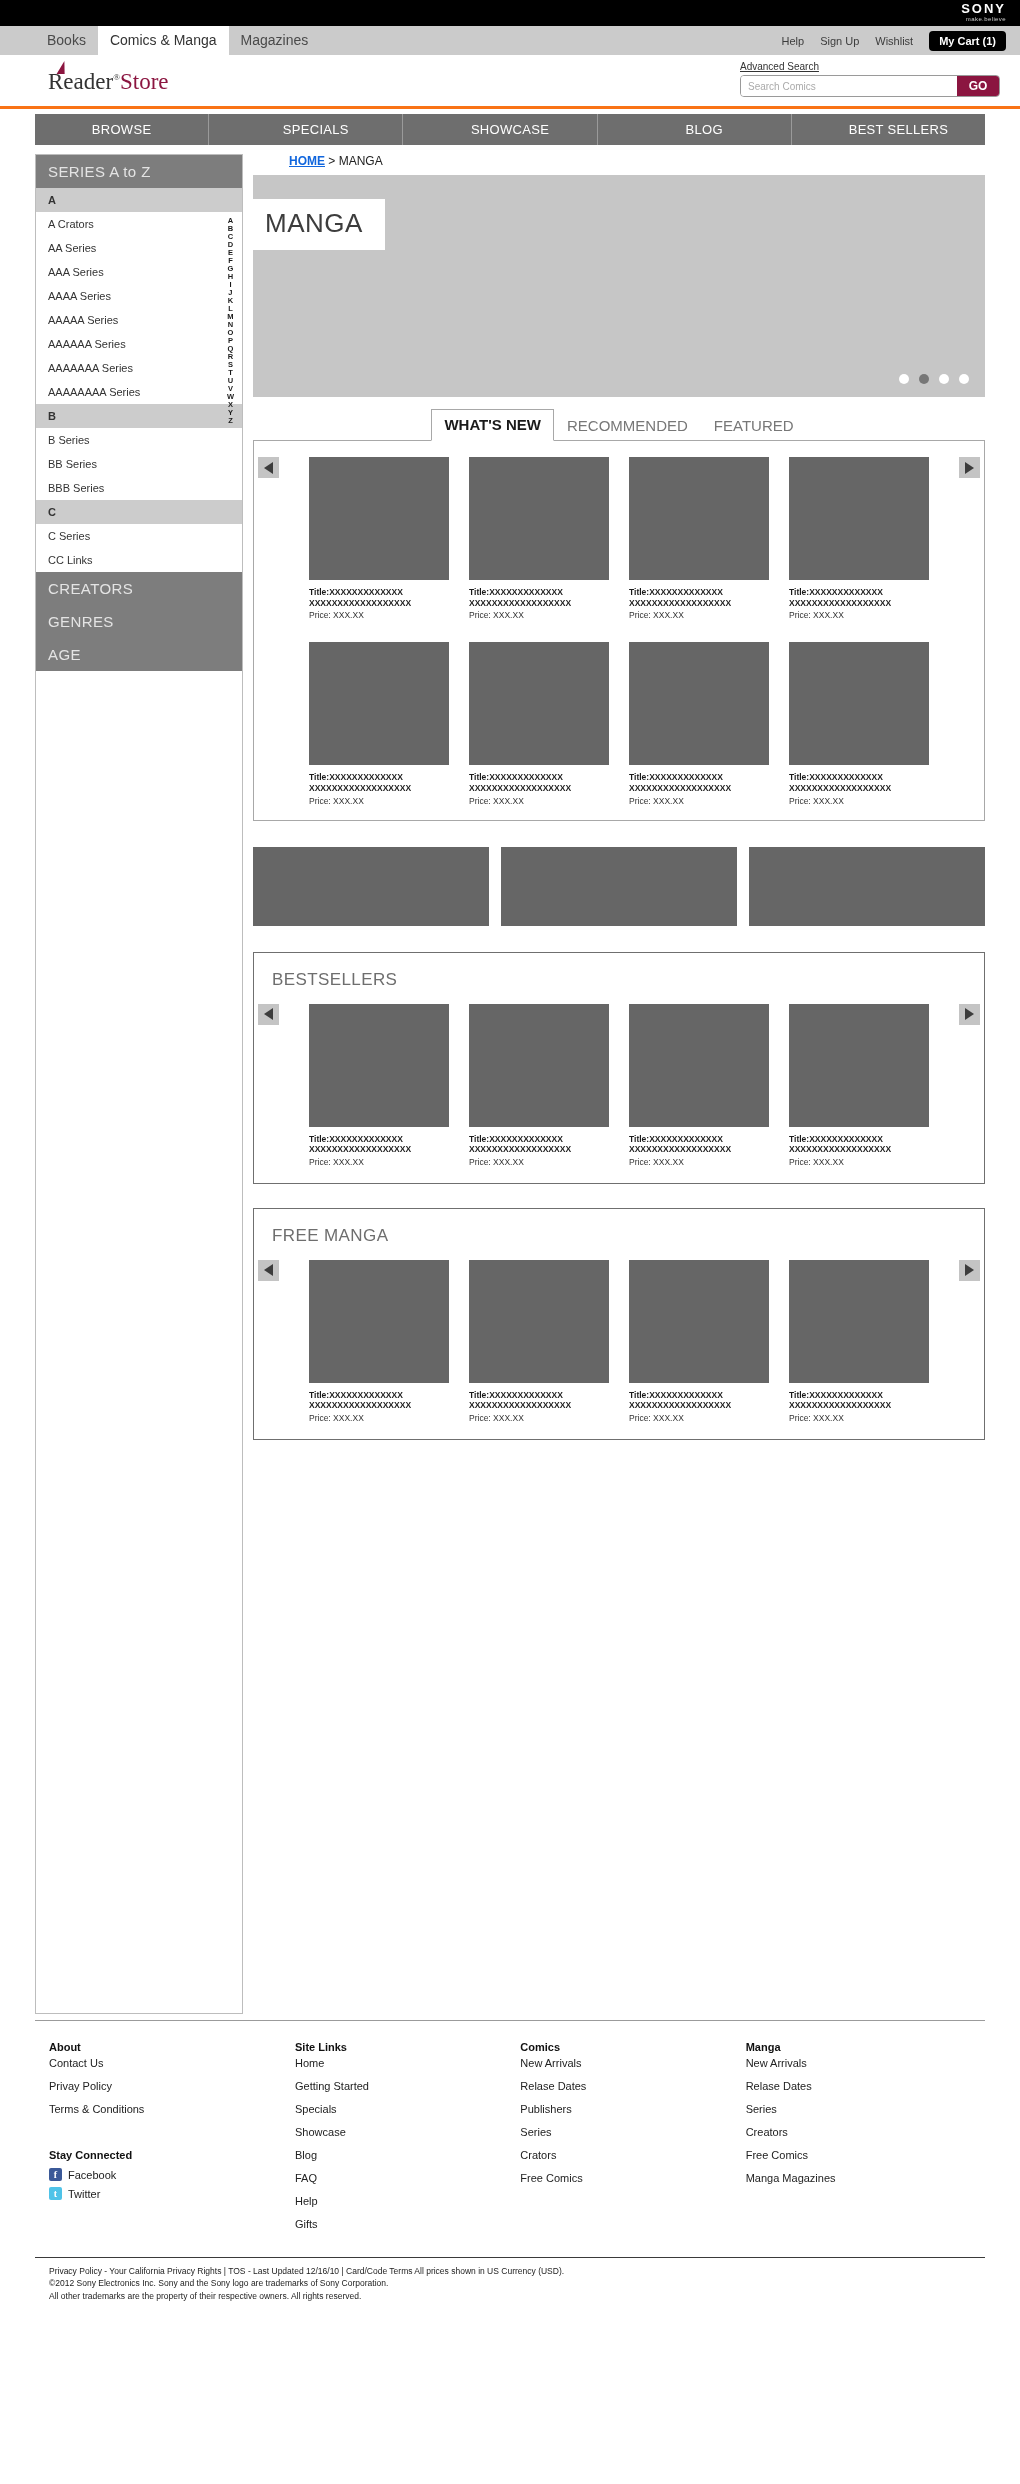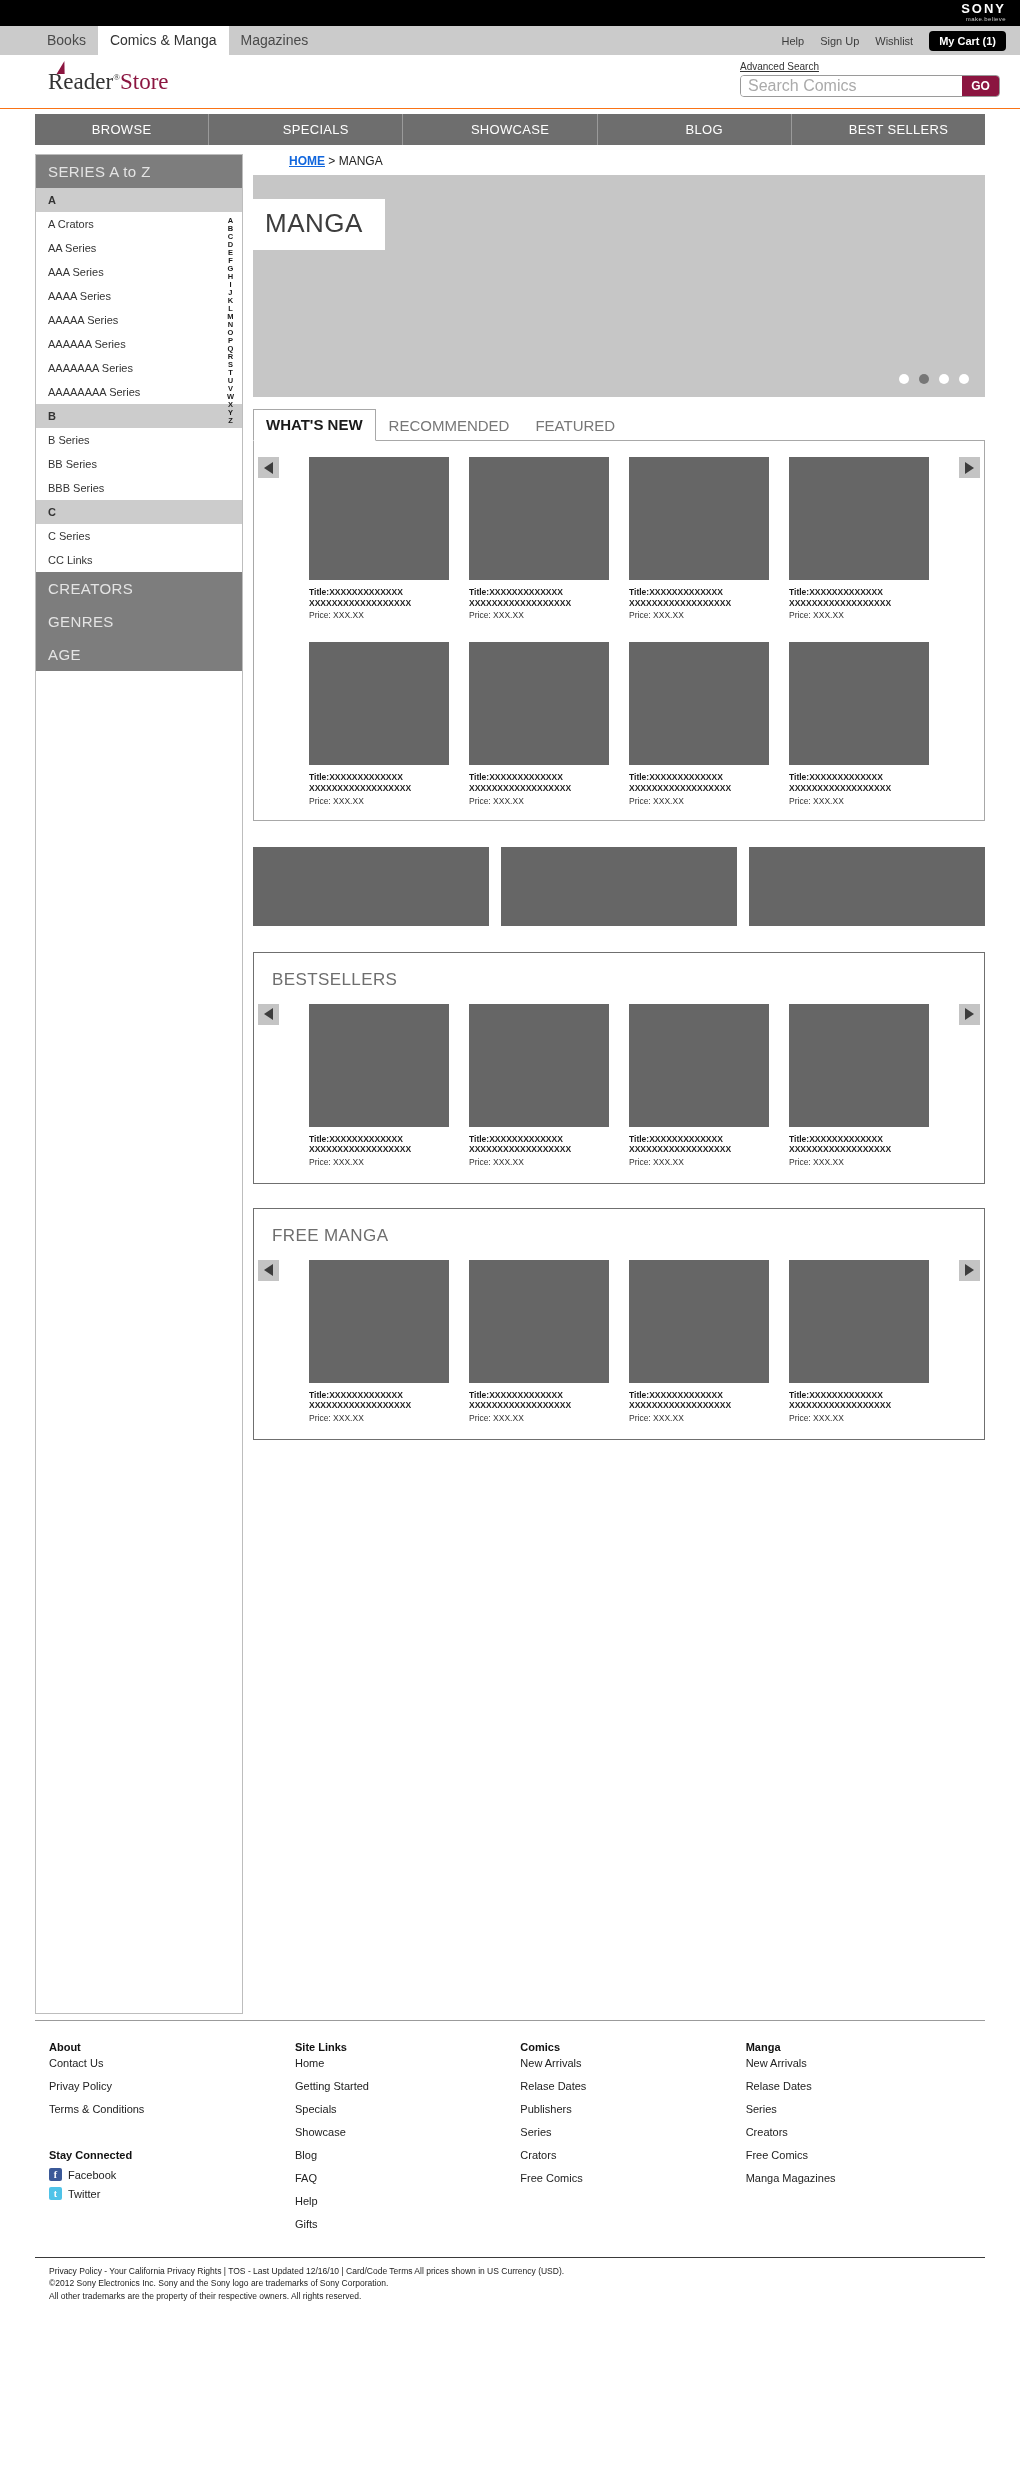--- a/index.html
+++ b/index.html
@@ -89,21 +89,21 @@
     border-radius: 4px;
     cursor: pointer;
     white-space: nowrap;
   }
 
   
   .brand-row {
     height: 54px;
     background: #fff;
     position: relative;
-    border-bottom: 1px solid #f97316;
+    border-bottom: 3px solid #f97316;
   }
   .brand-logo {
     position: absolute;
     left: 48px;
     top: 14px;
     font-family: "Liberation Serif", serif;
     font-size: 23px;
     white-space: nowrap;
   }
   .brand-logo .reader { color: #333; }
@@ -139,21 +139,21 @@
     border: 1px solid #9a9a9a;
     border-radius: 4px;
     overflow: hidden;
     background: #fff;
   }
   .search-input {
     flex: 1;
     border: none;
     outline: none;
     padding: 0 7px;
-    font-size: 16px;
+    font-size: 10px;
     color: #999;
     font-family: "Liberation Sans", sans-serif;
     background: #fff;
   }
   .search-input::placeholder { color: #aaa; }
   .go-btn {
     width: 42px;
     background: #8b1540;
     color: #fff;
     font-size: 12px;
@@ -288,20 +288,21 @@
     cursor: pointer;
   }
   .dot.active { background: #777; }
 
   
   .tabs-row {
     display: flex;
     align-items: flex-end;
     height: 33px;
     border-bottom: 1px solid #a8a8a8;
+    justify-content: center;
   }
   .tab {
     font-size: 15px;
     padding: 6px 12px 7px 12px;
     color: #777;
     cursor: pointer;
     border: 1px solid transparent;
     border-bottom: none;
     position: relative;
     top: 1px;

